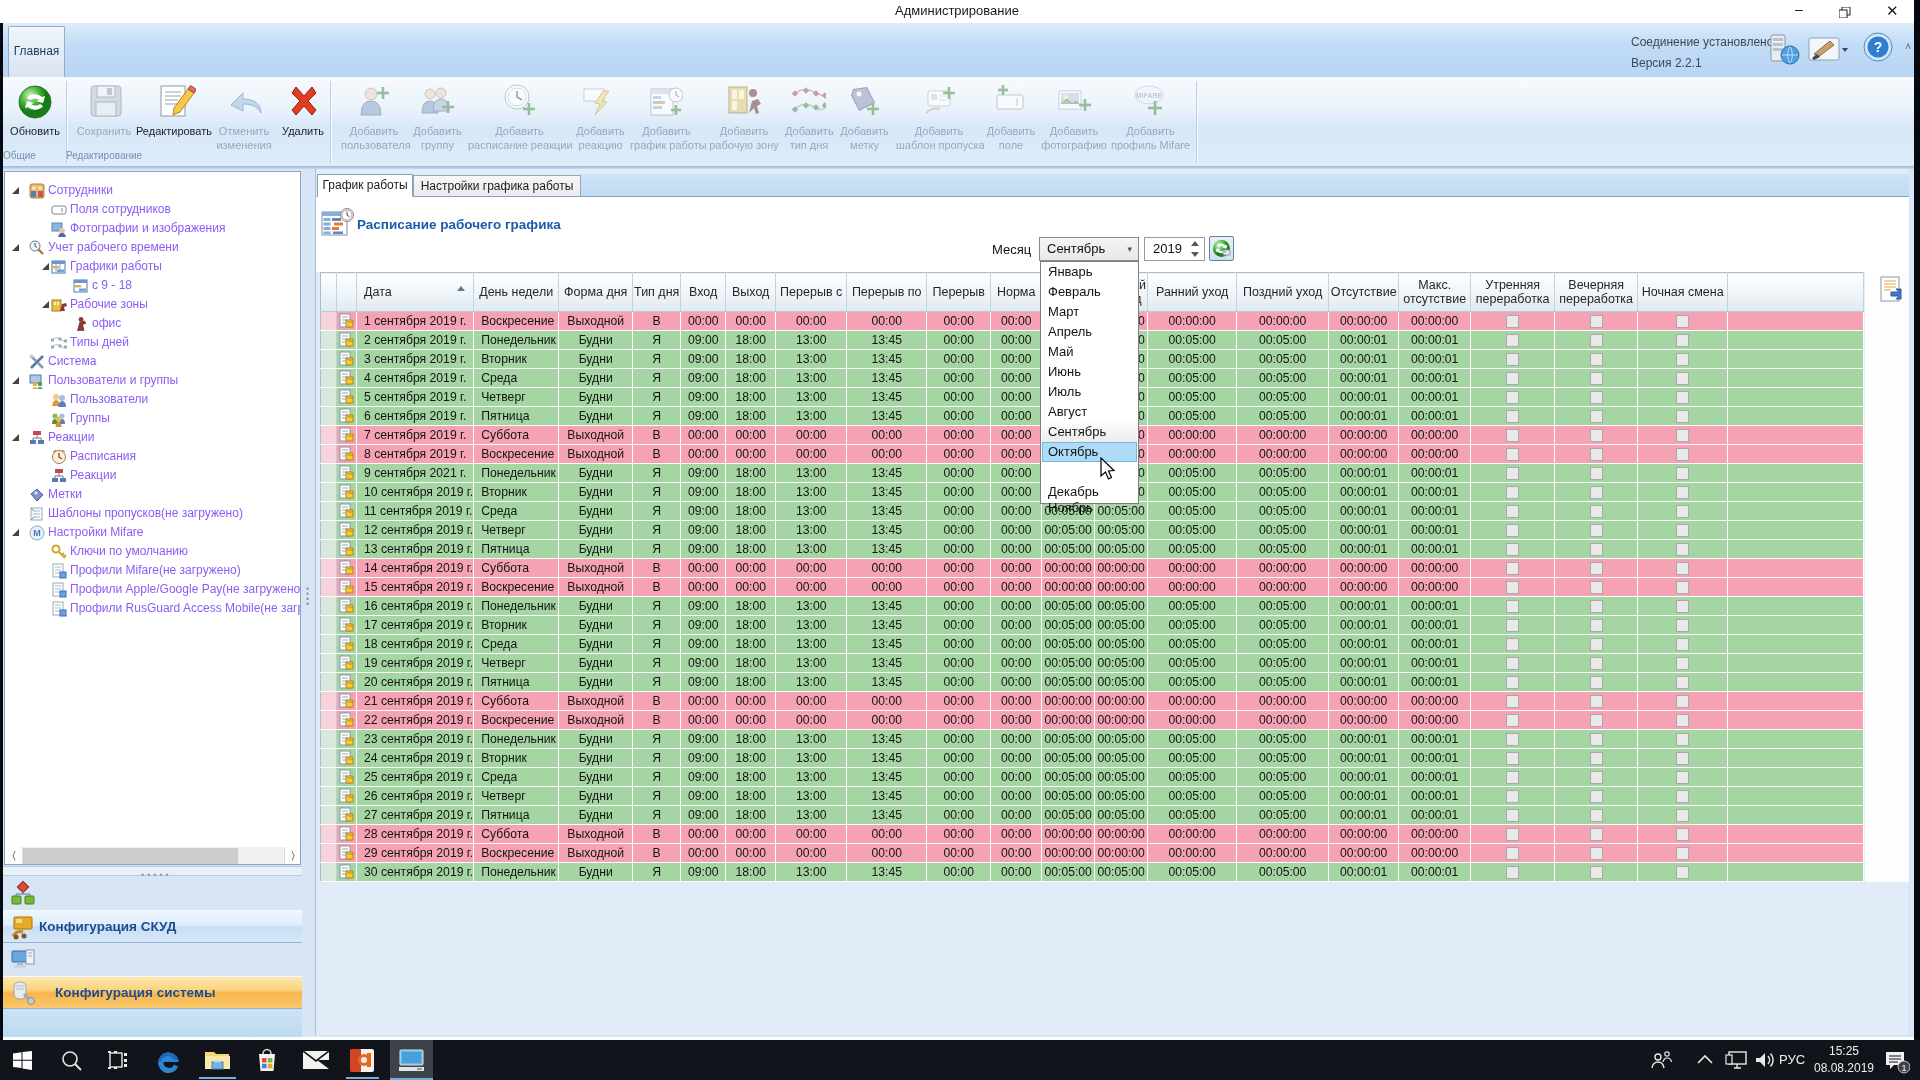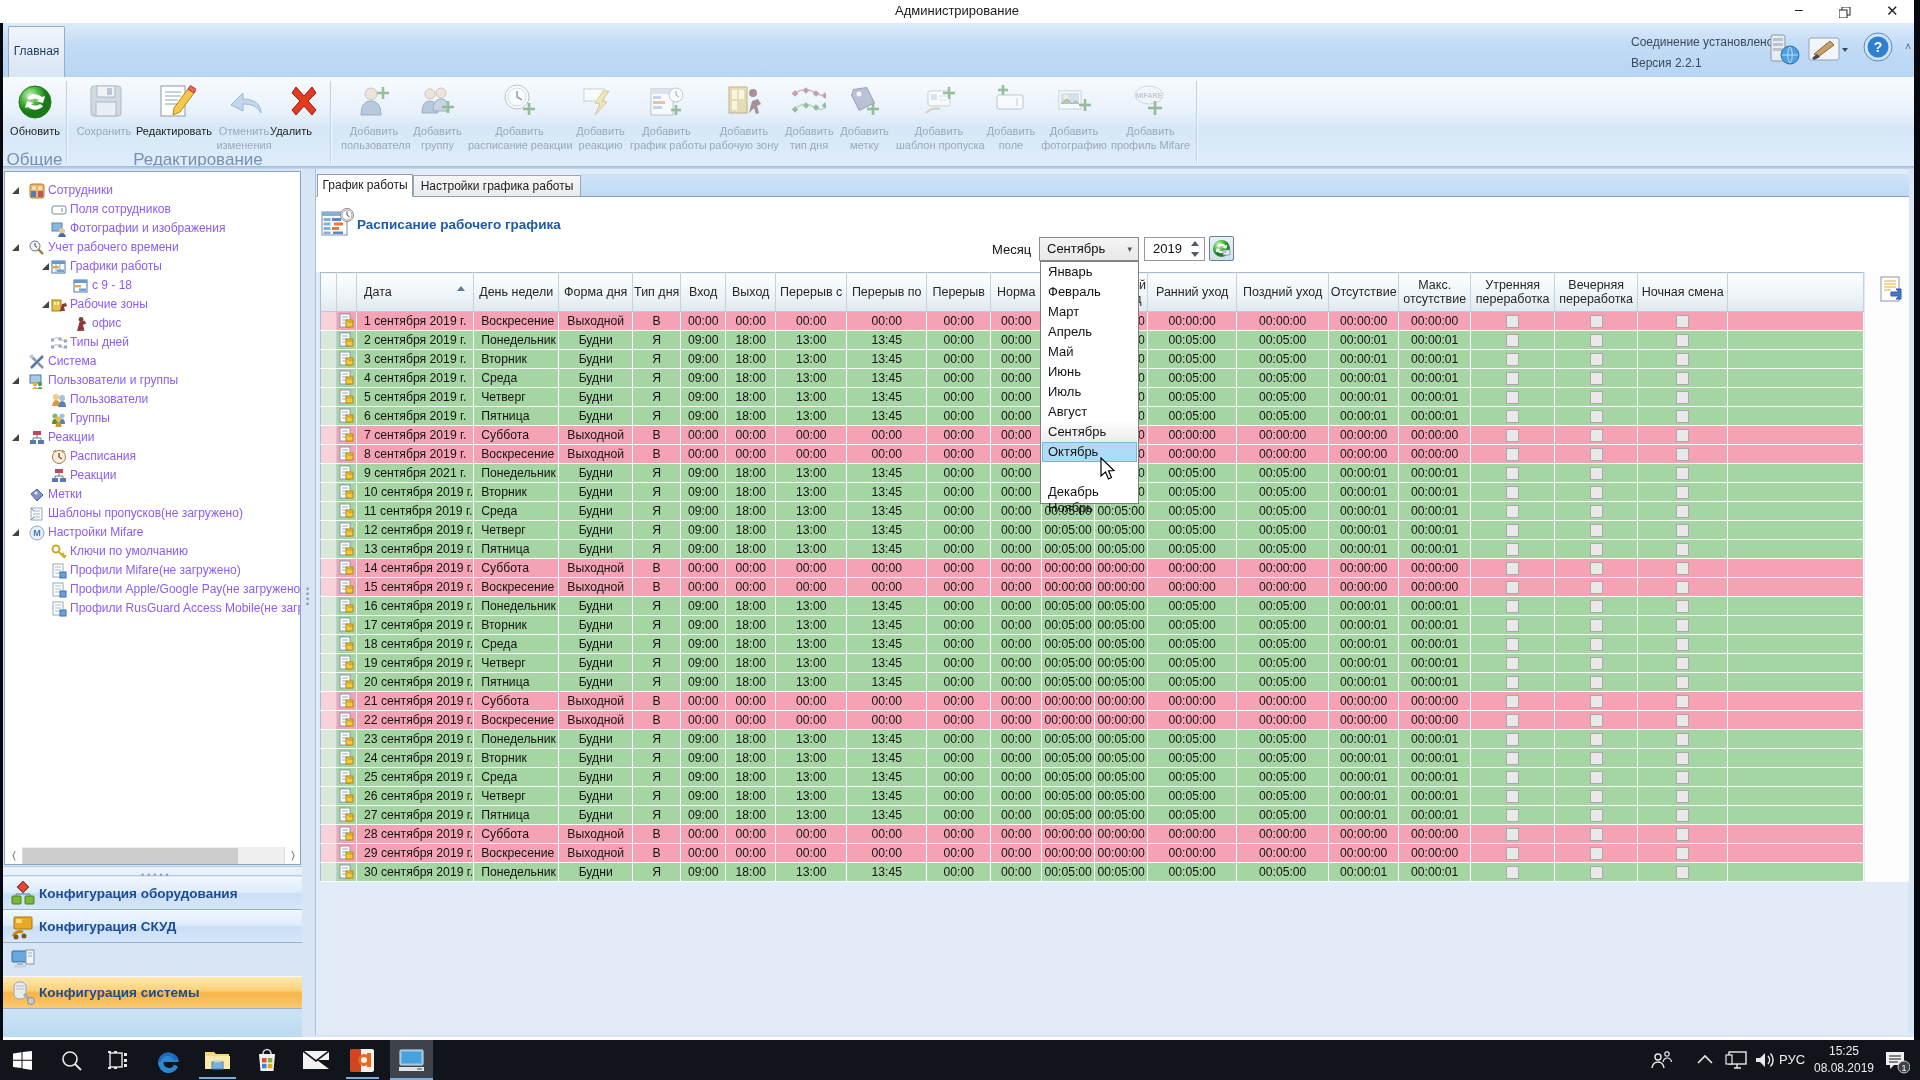--- a/index.html
+++ b/index.html
@@ -14,21 +14,21 @@
 #edgeR{left:1914px;top:0;width:6px;height:1040px;background:#060a10}
 
 #tabband{left:3px;top:23px;width:1911px;height:54px;
 background:linear-gradient(180deg,#dcebfa 0%,#c3dcf6 40%,#b7d5f3 100%)}
 #tabG{left:5px;top:3px;width:57px;height:51px;background:linear-gradient(180deg,#f0f5fb,#e2ebf6 60%,#d8e5f3);border:1px solid #9badbd;border-bottom:none;border-radius:2px 2px 0 0;
 font-size:12px;color:#1b3a5e;text-align:center;line-height:48px}
 .coninfo{position:absolute;font-size:12px;color:#3a4a5a}
 #ribbon{left:3px;top:77px;width:1911px;height:89px;
 background:linear-gradient(180deg,#f8fbfe 0%,#e8f1fb 40%,#d6e7f7 58%,#dfedfa 100%)}
 .rgsep{position:absolute;top:4px;width:1px;height:82px;background:#bdd2e6;box-shadow:1px 0 0 #f4f9fd}
-.rlabel{position:absolute;top:73px;font-size:17px;color:#7590b2;text-align:center;white-space:nowrap}
+.rlabel{position:absolute;top:73px;font-size:10px;color:#7590b2;text-align:left;white-space:nowrap}
 .rbtn{position:absolute;top:48px;font-size:11px;color:#1e1e1e;text-align:center;line-height:13.5px;white-space:nowrap}
 .rbtn.dis{color:#9aa8bc}
 #ribline{left:3px;top:166px;width:1911px;height:3px;background:linear-gradient(180deg,#9cb8d6,#c8dcee)}
 
 #content{left:3px;top:169px;width:1911px;height:868px;background:#d7e5f5}
 
 #tree{left:1px;top:2px;width:297px;height:694px;background:#fff;border:1px solid #88a4c0;overflow:hidden}
 .ti{position:absolute;font-size:12px;color:#8b5cf6;white-space:nowrap;left:0}
 .tri{position:absolute;width:0;height:0;border-left:7px solid transparent;border-bottom:7px solid #444}
 .tico{position:absolute;width:16px;height:16px}
@@ -148,21 +148,21 @@
       <path d="M30 7 l6 4 2.5 -3.5 -6 -4z" fill="#e86a5a" stroke="#b04030"></path>
     </svg>
 <div class="rbtn" style="left:131px;width:80px">Редактировать</div>
 <svg class="a" style="left:222px;top:10px" width="40" height="28" opacity="0.8">
       <path d="M6 18 L18 6 L18 12 C30 12 36 18 36 26 C32 19 26 17 18 17 L18 24 Z" fill="#b9cfe8" stroke="#8aa6c8"></path>
     </svg>
 <div class="rbtn dis" style="left:205px;width:72px">Отменить<br>изменения</div>
 <svg class="a" style="left:283px;top:6px" width="36" height="36">
       <path d="M6 10 L10 4 L18 13 L26 4 L30 10 L22 18 L30 27 L26 32 L18 23 L10 32 L6 27 L14 18 Z" fill="#e03c22" stroke="#9a1a08"></path>
     </svg>
-<div class="rbtn" style="left:256px;width:64px">Удалить</div>
+<div class="rbtn" style="left:268px;width:64px">Удалить</div>
 <svg class="a" style="left:354px;top:6px;filter:saturate(0.55) brightness(1.07);opacity:0.62" width="34" height="36">
       <circle cx="14" cy="11" r="6" fill="#e8c9a8" stroke="#b89878"></circle>
       <path d="M4 32 q0 -14 10 -14 q10 0 10 14z" fill="#7da7d8" stroke="#5580b0"></path>
       <g stroke="#3f9e3f" stroke-width="2.6">
         <line x1="26" y1="4" x2="26" y2="16"></line>
         <line x1="20" y1="10" x2="32" y2="10"></line>
       </g>
     </svg>
 <div class="rbtn dis" style="left:338px;width:66px">Добавить<br>пользователя</div>
 <svg class="a" style="left:417px;top:6px;filter:saturate(0.55) brightness(1.07);opacity:0.62" width="34" height="36">
@@ -451,21 +451,20 @@
 <div class="ti" style="left:65px;top:429px">Профили RusGuard Access Mobile(не загру</div>
 <div class="a" id="hsb">
         <div class="sbarrow" style="left:0;border-right:1px solid #dcdcdc">〈</div>
         <div class="a" id="hsbthumb"></div>
         <div class="sbarrow" style="right:0;border-left:1px solid #dcdcdc">〉</div>
       </div>
 </div>
 <div class="a" id="spl">
       <div style="position:absolute;left:138px;top:3px;color:#90a0b0;font-size:9px;letter-spacing:3px">•••••</div>
     </div>
-<div class="navb " style="top:708px"><span style="margin-left:36px">Конфигурация оборудования</span></div>
 <svg class="a" style="left:7px;top:712px" width="26" height="26">
       <rect x="9" y="2" width="8" height="8" fill="#e04838" stroke="#902818" transform="rotate(45 13 6)"></rect>
       <rect x="2" y="15" width="9" height="8" rx="1" fill="#78b838" stroke="#488018"></rect>
       <rect x="15" y="15" width="9" height="8" rx="1" fill="#78b838" stroke="#488018"></rect>
       <path d="M13 10 v3 M6 15 v-2 h14 v2" stroke="#607890" fill="none"></path>
     </svg>
 <div class="navb " style="top:741px"><span style="margin-left:36px">Конфигурация СКУД</span></div>
 <svg class="a" style="left:7px;top:745px" width="26" height="26">
       <rect x="4" y="3" width="18" height="12" rx="1" fill="#e8a828" stroke="#a87808"></rect>
       <rect x="6" y="5" width="6" height="4" fill="#f8d878"></rect>
@@ -474,21 +473,21 @@
       <circle cx="14" cy="22" r="2.5" fill="#805818"></circle>
     </svg>
 <svg class="a" style="left:7px;top:778px" width="26" height="26">
       <rect x="2" y="4" width="16" height="11" rx="1" fill="#68a8e0" stroke="#3868a0"></rect>
       <rect x="7" y="15" width="6" height="3" fill="#a8b8c8"></rect>
       <rect x="4" y="18" width="12" height="2.5" fill="#c8d4e0"></rect>
       <rect x="16" y="3" width="8" height="14" fill="#f0f4f8" stroke="#8898a8"></rect>
       <line x1="18" y1="6" x2="22" y2="6" stroke="#98a8b8"></line>
       <line x1="18" y1="9" x2="22" y2="9" stroke="#98a8b8"></line>
     </svg>
-<div class="navb act" style="top:807px"><span style="margin-left:36px">Конфигурация системы</span></div>
+<div class="navb act" style="top:807px"><span style="margin-left:52px">Конфигурация системы</span></div>
 <svg class="a" style="left:7px;top:811px" width="26" height="26">
       <rect x="4" y="2" width="12" height="17" rx="5" fill="#e8ecf0" stroke="#98a4b0"></rect>
       <line x1="6" y1="6" x2="14" y2="6" stroke="#b0bcc8"></line>
       <line x1="6" y1="9" x2="14" y2="9" stroke="#b0bcc8"></line>
       <path d="M14 14 l8 8" stroke="#a8a8a8" stroke-width="3"></path>
       <circle cx="21" cy="21" r="3.5" fill="#c8ccd0" stroke="#888"></circle>
     </svg>
 <div class="a" id="navrest"></div>
 <div class="a" id="vspl">
       <div style="position:absolute;left:4px;top:418px;color:#8898ac;font-size:9px;line-height:5px">•<br>•<br>•<br>•</div>

